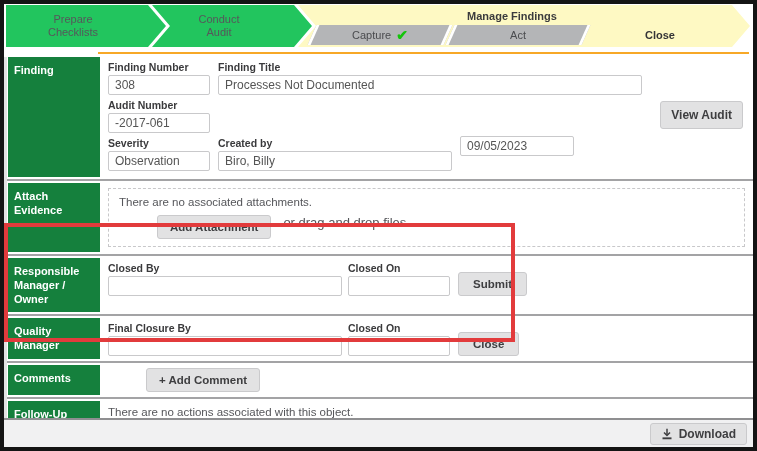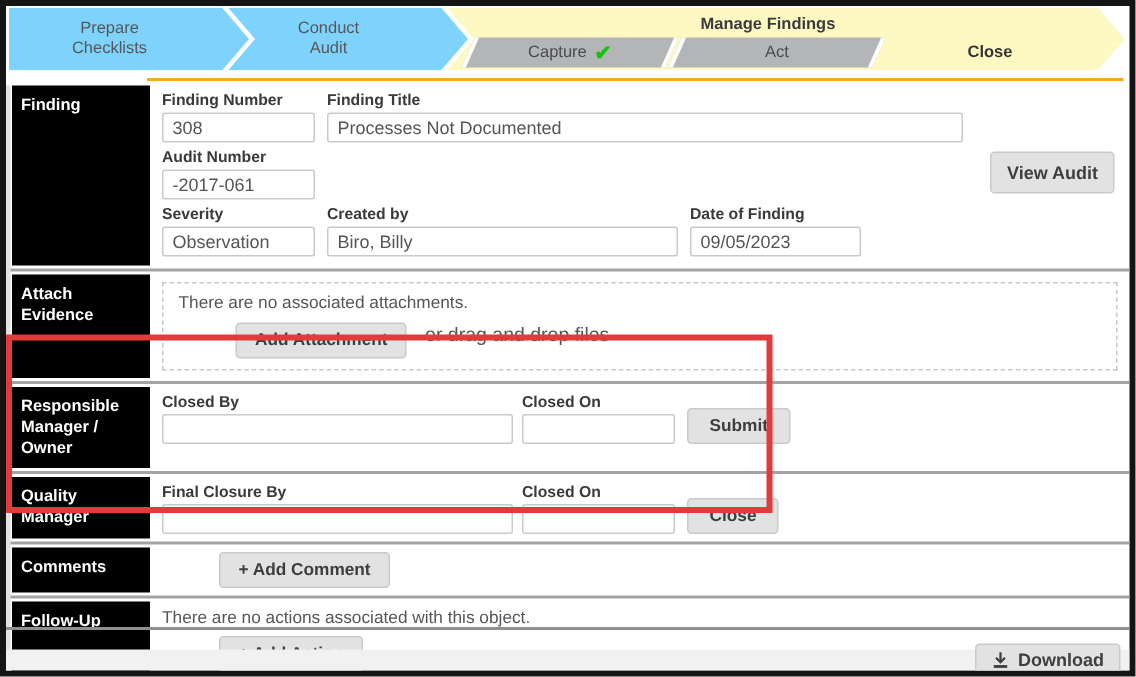--- a/index.html
+++ b/index.html
@@ -3,21 +3,21 @@
 <meta charset="utf-8">
 <style>
   html,body { margin:0; padding:0; background:#888; font-family:"Liberation Sans", sans-serif; }
   .page {
     position:relative; width:757px; height:451px; box-sizing:border-box;
     border:4px solid #141414; background:#fff; overflow:hidden; margin:0 auto;
   }
 
   
   .workflow { position:relative; height:43px; margin-top:1px; }
-  .chev { position:absolute; top:0; height:42px; background:#7dd3fc; }
+  .chev { position:absolute; top:0; height:42px; background:#22c55e; }
   .chev1 { left:2px; width:160px;
     clip-path:polygon(0 0, 142px 0, 160px 21px, 142px 42px, 0 42px); }
   .chev2 { left:148px; width:160px;
     clip-path:polygon(0 0, 142px 0, 160px 21px, 142px 42px, 0 42px, 18px 21px); }
   .chev3 { left:294px; width:452px; background:#fef9c3;
     clip-path:polygon(0 0, 434px 0, 452px 21px, 434px 42px, 0 42px, 18px 21px); }
   .chev-text { position:absolute; top:8px; left:0; right:26px; text-align:center;
     font-size:11px; line-height:13px; color:#56575B; }
   .mf-title { position:absolute; top:5px; left:20px; right:44px; text-align:center;
     font-weight:bold; font-size:11px; color:#3B3B3D; }
@@ -33,21 +33,21 @@
     display:flex; align-items:center; justify-content:center; font-weight:bold;
     font-size:11px; color:#343436; }
 
   
   .top-rule { height:2px; background:#F7A827; margin:4px 4px 0 94px; }
   .sec-sep { height:2px; background:#A3A3A5; margin:2px 0; }
 
   
   .main { margin-top:3px; border-left:3px solid #E2E2E3; }
   .section { display:flex; align-items:stretch; }
-  .sec-label { width:92px; flex:none; background:#000000; color:#fff; font-weight:bold;
+  .sec-label { width:92px; flex:none; background:#15803d; color:#fff; font-weight:bold;
     font-size:11px; line-height:14px; padding:6px 6px; margin-left:1px; box-sizing:border-box; }
   .sec-content { flex:1; padding:3px 8px; position:relative; }
 
   .frow { display:flex; gap:8px; margin-bottom:3px; }
   .field { display:flex; flex-direction:column; }
   .field label { font-size:10.5px; font-weight:bold; color:#3A3A3C; margin:1px 0 2px 0; }
   .field input { height:20px; border:1px solid #C9C9CB; border-radius:2px; background:#fff;
     font-size:12px; color:#555; padding:1px 6px; box-sizing:border-box; font-family:inherit; }
   .w-num   { width:102px; }
   .w-title { width:424px; }
@@ -68,21 +68,21 @@
   .inline-row .btn { height:24px; padding:3px 14px; margin-left:2px; }
 
   .empty-text { font-size:11.5px; color:#55565A; margin:2px 0 6px 0; }
 
   
   .red-annotation { position:absolute; left:0px; top:219px; width:503px; height:111px;
     border:4px solid #E23B3C; z-index:30; pointer-events:none; }
 
   
   .footer-sep { position:absolute; left:0; right:0; bottom:27px; height:2px; background:#8F8F91; }
-  .footer { position:absolute; left:0; right:0; bottom:0; height:14px; background:#F1F1F2;
+  .footer { position:absolute; left:0; right:0; bottom:0; height:27px; background:#F1F1F2;
     display:flex; justify-content:flex-end; align-items:center; padding:0 6px; box-sizing:border-box; }
   .download-btn { display:flex; align-items:center; gap:6px; height:22px; padding:2px 10px; font-size:12px; }
   .dl-icon { width:12px; height:12px; }
 </style>
 </head>
 <body>
 
 <div class="page">
 
   <div class="workflow">
@@ -143,21 +143,20 @@
         <div class="frow">
           <div class="field">
             <label>Severity</label>
             <input class="w-num" type="text" value="Observation" style="">
           </div>
           <div class="field">
             <label>Created by</label>
             <input class="w-mid" type="text" value="Biro, Billy" style="">
           </div>
           <div class="field">
-            <label>Date of Finding</label>
             <input class="w-date" type="text" value="09/05/2023" style="">
           </div>
         </div>
         <button class="btn view-audit">View Audit</button>
       </div>
     </div>
 
     <div class="sec-sep"></div>
 
     <div class="section">

